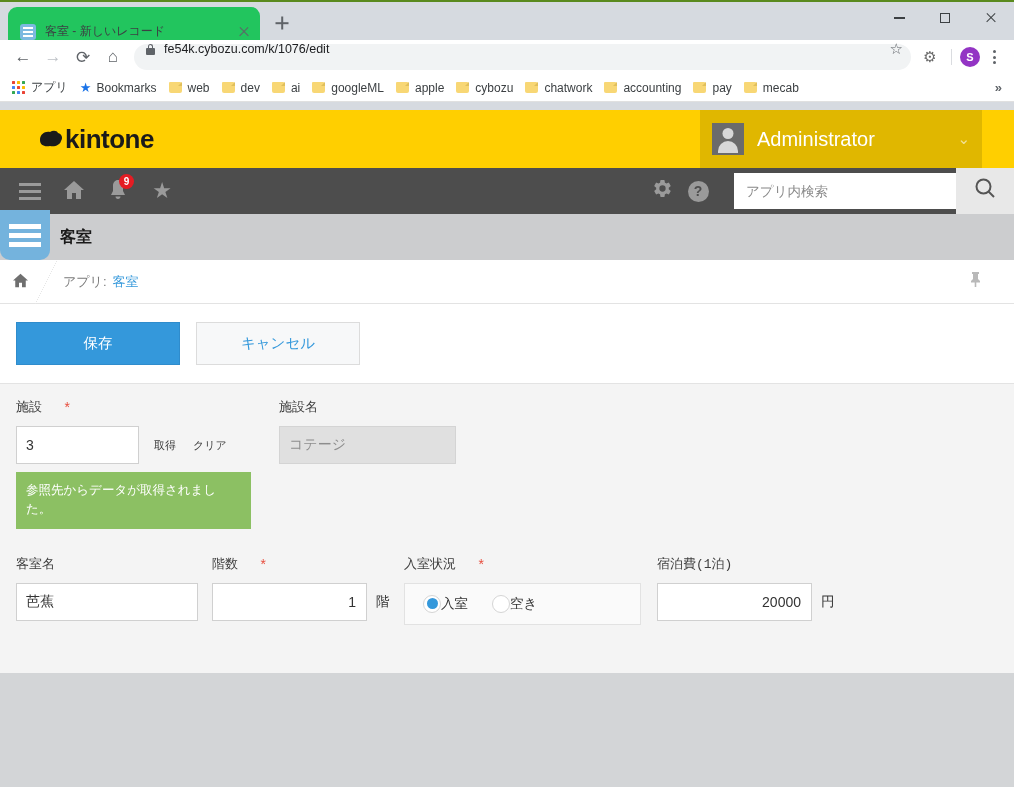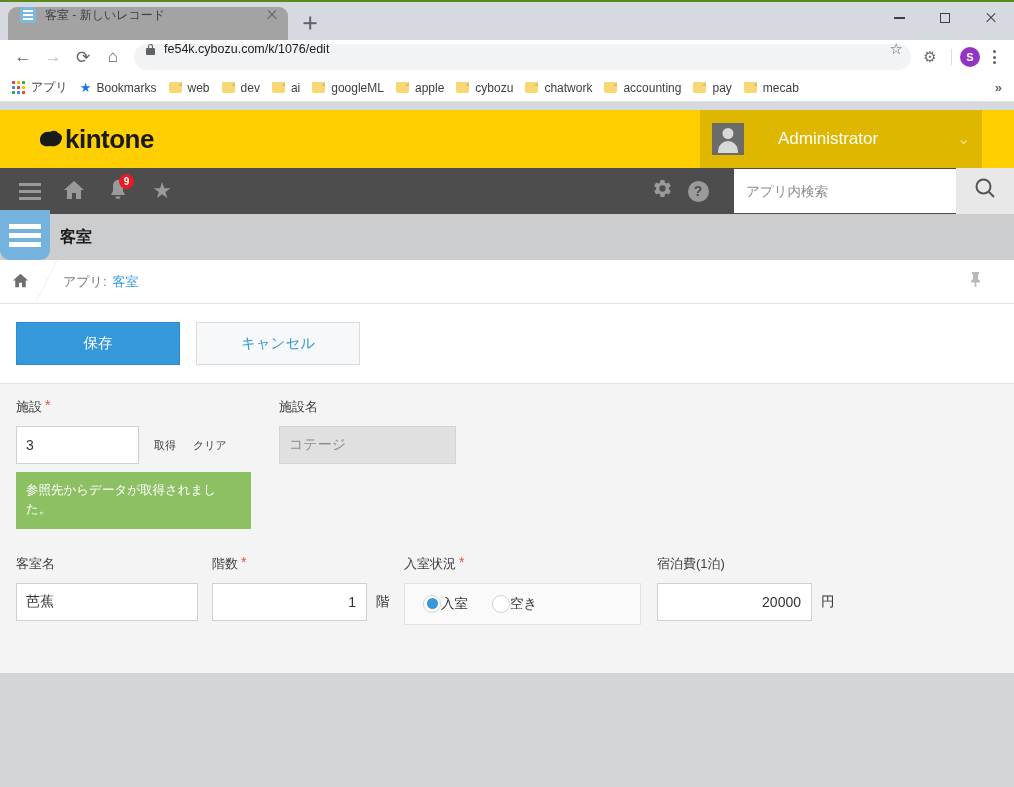--- a/index.html
+++ b/index.html
@@ -11,22 +11,22 @@
 
   
   .browser { width: 1014px; height: 787px; position: relative; background:#d6dae0; }
   .topline { height: 2px; background: #5a8a1e; }
 
   .tabstrip {
     height: 38px; background: #d6dae0; position: relative;
     display: flex; align-items: flex-end; padding-left: 8px;
   }
   .tab {
-    width: 280px; height: 33px; background: #a3a3a3;
-    border-radius: 9px 9px 0 0; display: flex; align-items: flex-start;
+    width: 252px; height: 33px; background: #22c55e;
+    border-radius: 9px 9px 0 0; display: flex; align-items: flex-end;
     padding: 0 8px 0 12px; position: relative;
   }
   .tab-favicon {
     width: 16px; height: 16px; border-radius: 3px;
     background: #7cb9e0; flex: 0 0 auto; position: relative;
     display:flex; flex-direction:column; justify-content:center; gap:2px; padding:3px;
   }
   .tab-favicon i { display:block; height:2.5px; background:#fff; }
   .tab-favicon i:nth-child(1){ width:100%; }
   .tab-favicon i:nth-child(2){ width:100%; }
@@ -119,21 +119,21 @@
   .kt-logo-text { font-size:26px; font-weight:bold; color:#1a1a1a; letter-spacing:-0.5px; margin-left:1px;}
   .kt-user {
     position:absolute; right:32px; top:0; height:58px; width:282px; background:#e0b700;
     display:flex; align-items:center; padding:0 12px;
   }
   .kt-user-avatar { width:32px; height:32px; background:#6b6b6b; position:relative; flex:0 0 auto;}
   .kt-user-avatar:before { content:""; position:absolute; left:50%; top:5px; transform:translateX(-50%);
       width:11px; height:11px; border-radius:50%; background:#d8d8d8;}
   .kt-user-avatar:after { content:""; position:absolute; left:50%; bottom:2px; transform:translateX(-50%);
       width:20px; height:12px; border-radius:10px 10px 0 0; background:#d8d8d8;}
-  .kt-user-name { color:#fff; font-size:17px; margin-left:34px; }
+  .kt-user-name { color:#fff; font-size:20px; margin-left:13px; }
   .kt-caret { margin-left:auto; color:#f2e29a; font-size:15px; }
 
   .kt-nav { height:46px; background:#4d4d4d; display:flex; align-items:center; position:relative;}
   .kt-nav-icons { display:flex; align-items:center; padding-left:12px; gap:8px; }
   .kt-icon-btn { width:36px; height:36px; display:flex; align-items:center; justify-content:center; position:relative;}
   .hamburger { width:22px; display:flex; flex-direction:column; gap:4px;}
   .hamburger i { height:3px; background:#9a9a9a; display:block;}
   .home-ico { font-size:20px; color:#9a9a9a; line-height:1; }
   .bell-ico { font-size:20px; color:#9a9a9a; line-height:1; }
   .star-ico { font-size:22px; color:#9a9a9a; line-height:1; }
@@ -142,21 +142,21 @@
     min-width:15px; height:15px; border-radius:8px; font-size:10px; font-weight:bold;
     display:flex; align-items:center; justify-content:center; padding:0 3px;
   }
   .kt-nav-right { margin-left:auto; display:flex; align-items:center; height:46px;}
   .gear-ico { font-size:19px; color:#9a9a9a; }
   .help-ico {
     width:21px; height:21px; border-radius:50%; background:#9a9a9a; color:#4d4d4d;
     font-size:14px; font-weight:bold; display:flex; align-items:center; justify-content:center;
   }
   .kt-search {
-    width:222px; height:44px; background:#fff; display:flex; align-items:center;
+    width:222px; height:36px; background:#fff; display:flex; align-items:center;
     padding-left:12px; margin-left:18px;
   }
   .kt-search input {
     border:none; outline:none; font-size:13.5px; color:#333; width:100%;
     font-family:"Liberation Sans", sans-serif; background:transparent;
   }
   .kt-search input::placeholder { color:#8a8a8a; }
   .kt-searchbtn {
     width:58px; height:46px; background:#e8e8e8; display:flex;
     align-items:center; justify-content:center; font-size:22px; color:#555;
@@ -192,21 +192,21 @@
   .btn {
     height:43px; display:flex; align-items:center; justify-content:center;
     font-size:14.5px; cursor:pointer;
   }
   .btn-cancel { width:164px; background:#f7f8f9; border:1px solid #dcdcdc; color:#3498db;}
   .btn-save { width:164px; background:#3498db; color:#fff; border:1px solid #2f8ccc;}
 
   .kt-form { background:#f4f4f4; padding: 14px 0 0 0; height:289px; position:relative;}
   .form-row { display:flex; padding-left:16px; }
   .field { position:relative; }
-  .flabel { font-size:13px; color:#3d3d3d; margin-bottom:10px; display:flex; align-items:flex-start; gap:3px;}
+  .flabel { font-size:13px; color:#3d3d3d; margin-bottom:10px; display:flex; align-items:flex-end; gap:21px;font-family:Liberation Mono, monospace;}
   .req { color:#e74c3c; font-size:14px; line-height:1;}
   .finput {
     height:38px; border:1px solid #d0d0d0; background:#fff; font-size:14px;
     color:#333; padding:0 9px; outline:none; font-family:"Liberation Sans", sans-serif;
   }
   .finput.readonly { background:#e0e0e0; border-color:#d4d4d4; color:#8d8d8d;}
   .finput.right { text-align:right; padding-right:10px;}
   .flink { color:#404040; font-size:11px; cursor:pointer; }
   .msg-green {
     background:#8cc063; color:#fff; font-size:12.5px; line-height:1.55;

